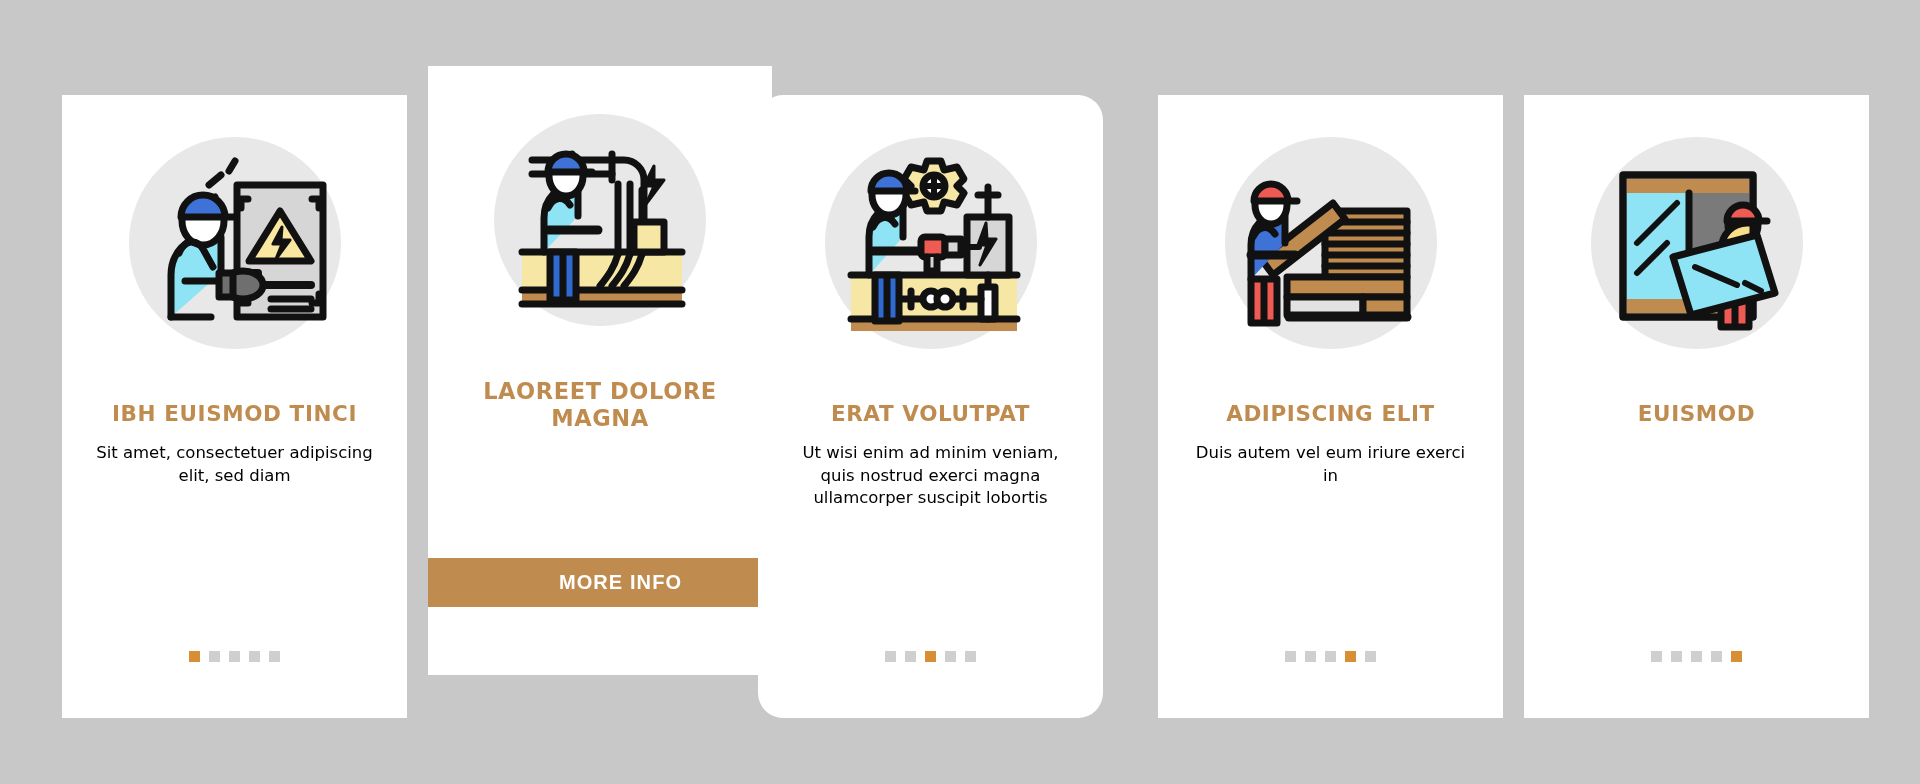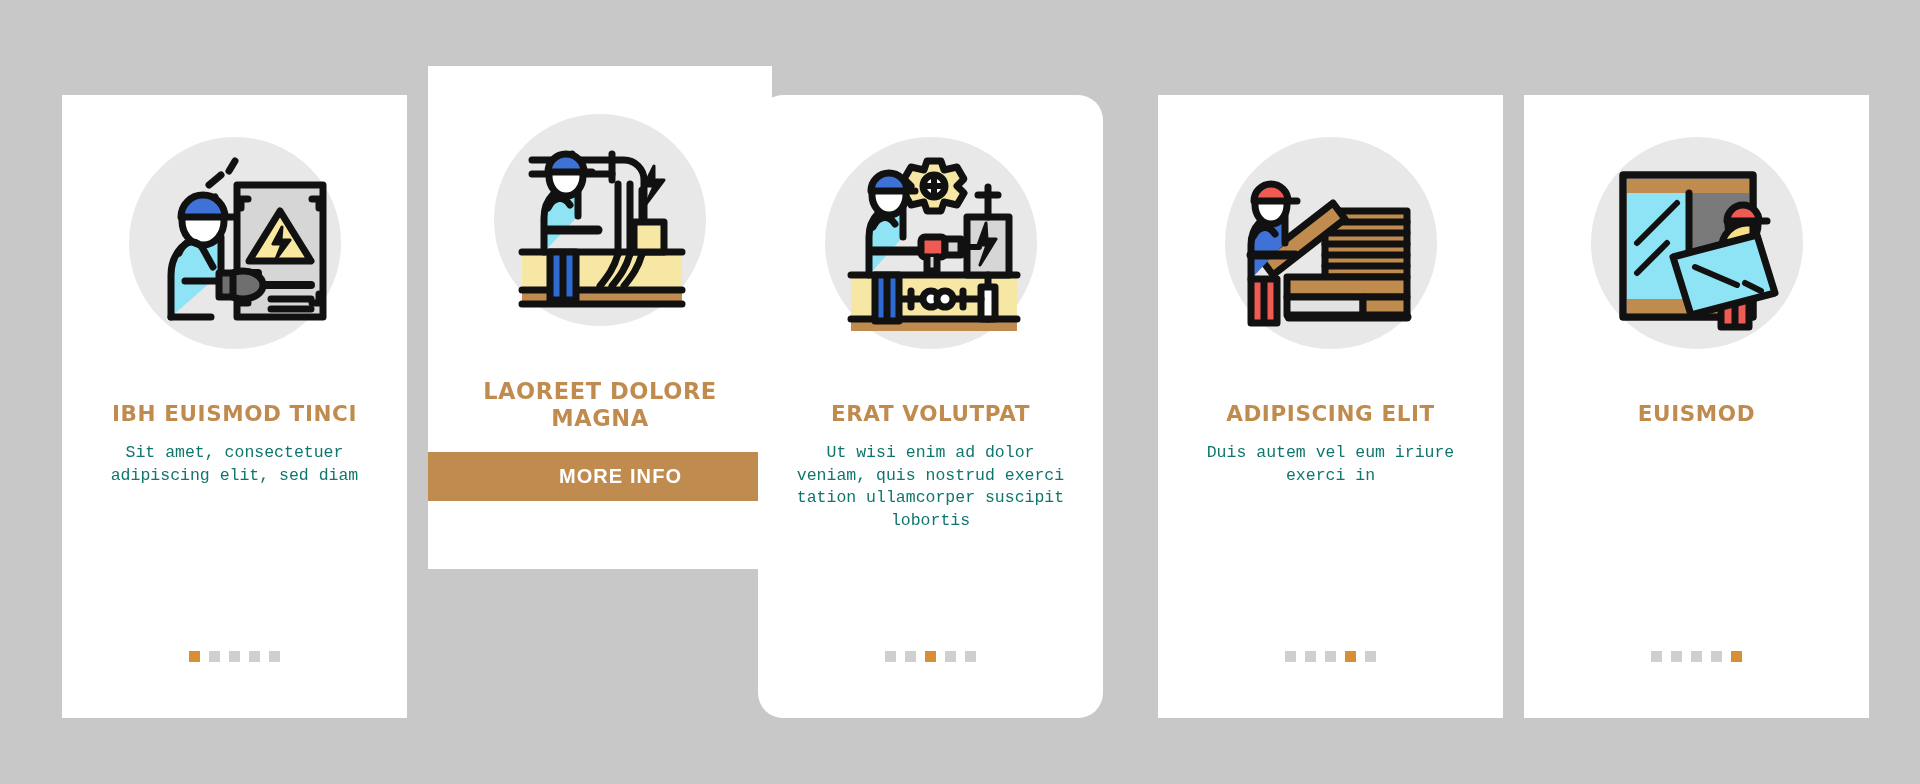--- a/index.html
+++ b/index.html
@@ -31,21 +31,21 @@
     align-items: center;
   }
   .card.standard {
     top: 95px;
     width: 345px;
     height: 623px;
   }
   .card.featured {
     top: 66px;
     width: 344px;
-    height: 503px;
+    height: 609px;
   }
 
   .c1 { left: 62px; }
   .c2 { left: 428px; }
   .c3 { left: 758px; border-radius: 25px; }
   .c4 { left: 1158px; }
   .c5 { left: 1524px; }
 
   
   .illus-wrap {
@@ -86,27 +86,26 @@
   .card.standard .card-title {
     font-size: 21.5px;
     margin-top: 52px;
   }
   .card.featured .card-title {
     font-size: 22.5px;
     margin-top: 52px;
   }
 
   .card-desc {
-    color: #0f766e;
+    color: #000000;
     text-align: center;
     font-size: 16.5px;
     line-height: 1.36;
     width: 82%;
     margin-top: 16px;
-    font-family: Liberation Mono, monospace;
   }
   .card.featured .card-desc { margin-top: 16px; }
 
   
   .dots {
     position: absolute;
     bottom: 56px;
     left: 0;
     width: 100%;
     display: flex;
@@ -283,21 +282,21 @@
             <line x1="146" y1="120" x2="164" y2="120" stroke-width="6"></line>
             <path d="M112 130 v14 h10 v-14" fill="#d6d6d6"></path>
 
             <rect x="60" y="148" width="24" height="46" fill="#2f6ad0"></rect>
             <line x1="72" y1="152" x2="72" y2="190"></line>
           </g>
         </svg>
       </div>
     </div>
     <div class="card-title">ERAT VOLUTPAT</div>
-    <div class="card-desc">Ut wisi enim ad dolor veniam, quis nostrud exerci tation ullamcorper suscipit lobortis</div>
+    <div class="card-desc">Ut wisi enim ad minim veniam, quis nostrud exerci magna ullamcorper suscipit lobortis</div>
     <div class="dots">
       <span class="dot"></span>
       <span class="dot"></span>
       <span class="dot active"></span>
       <span class="dot"></span>
       <span class="dot"></span>
     </div>
   </div>
 
   <div class="card standard c4">

